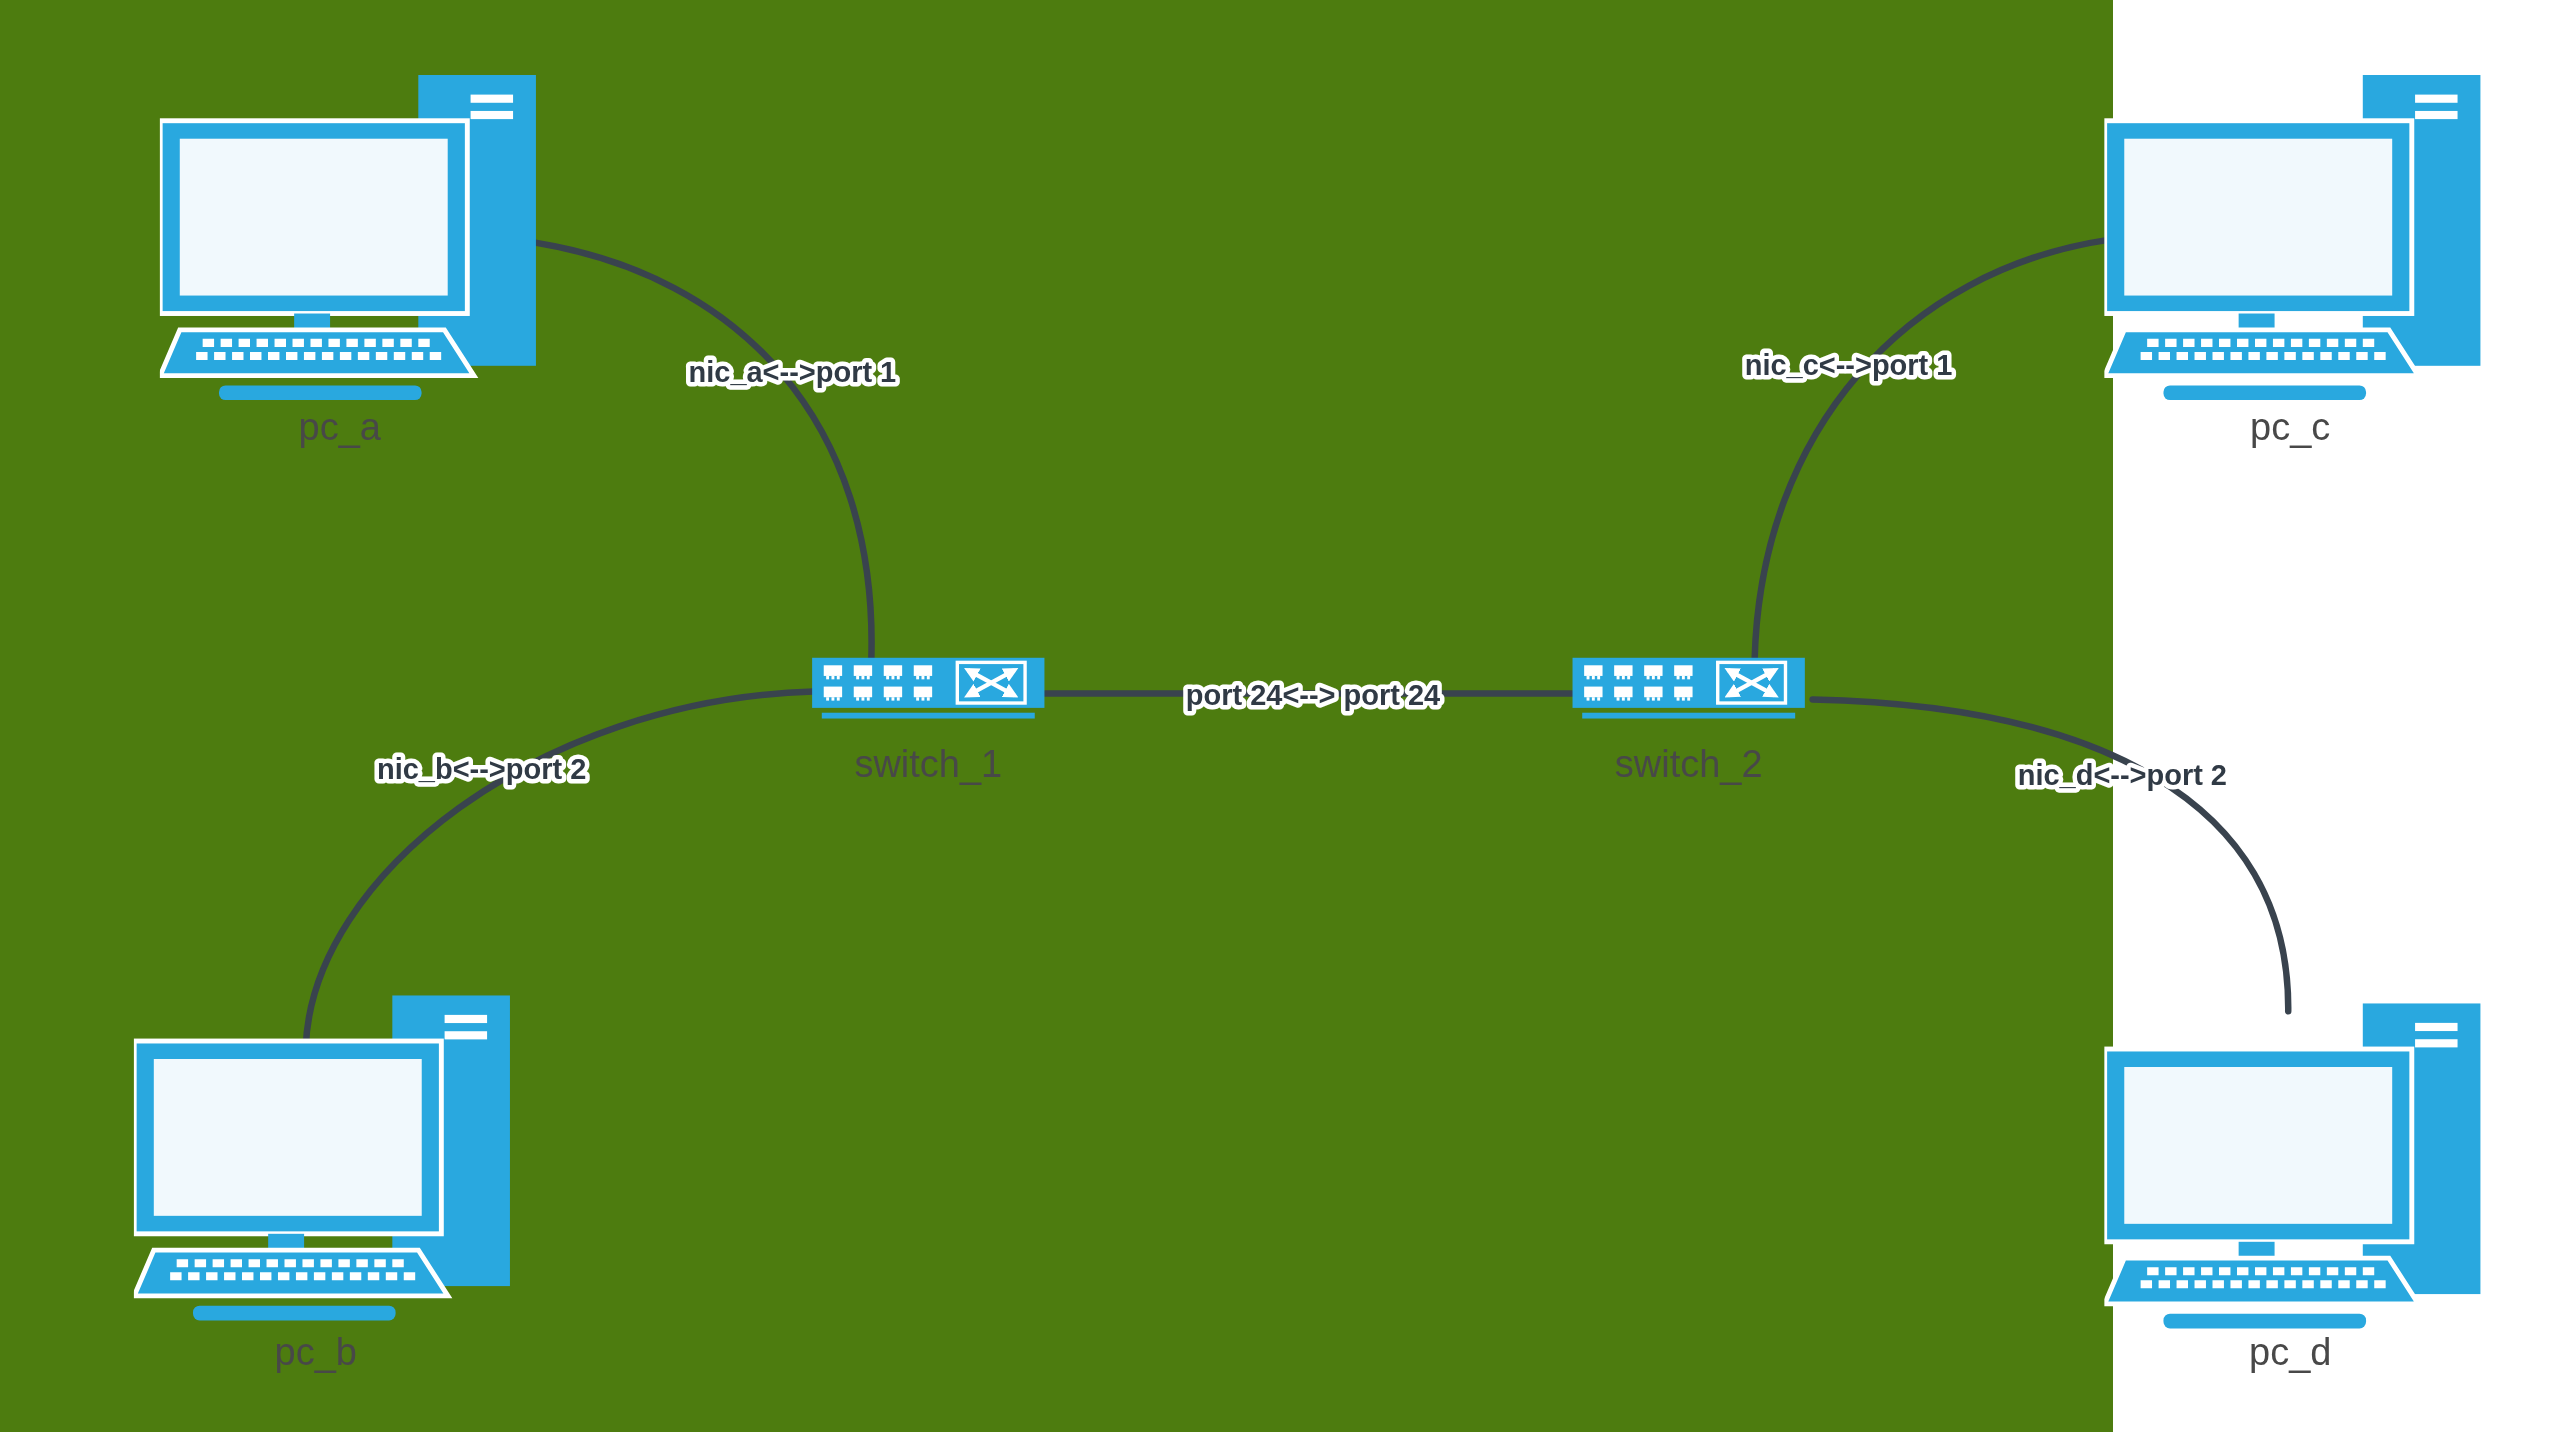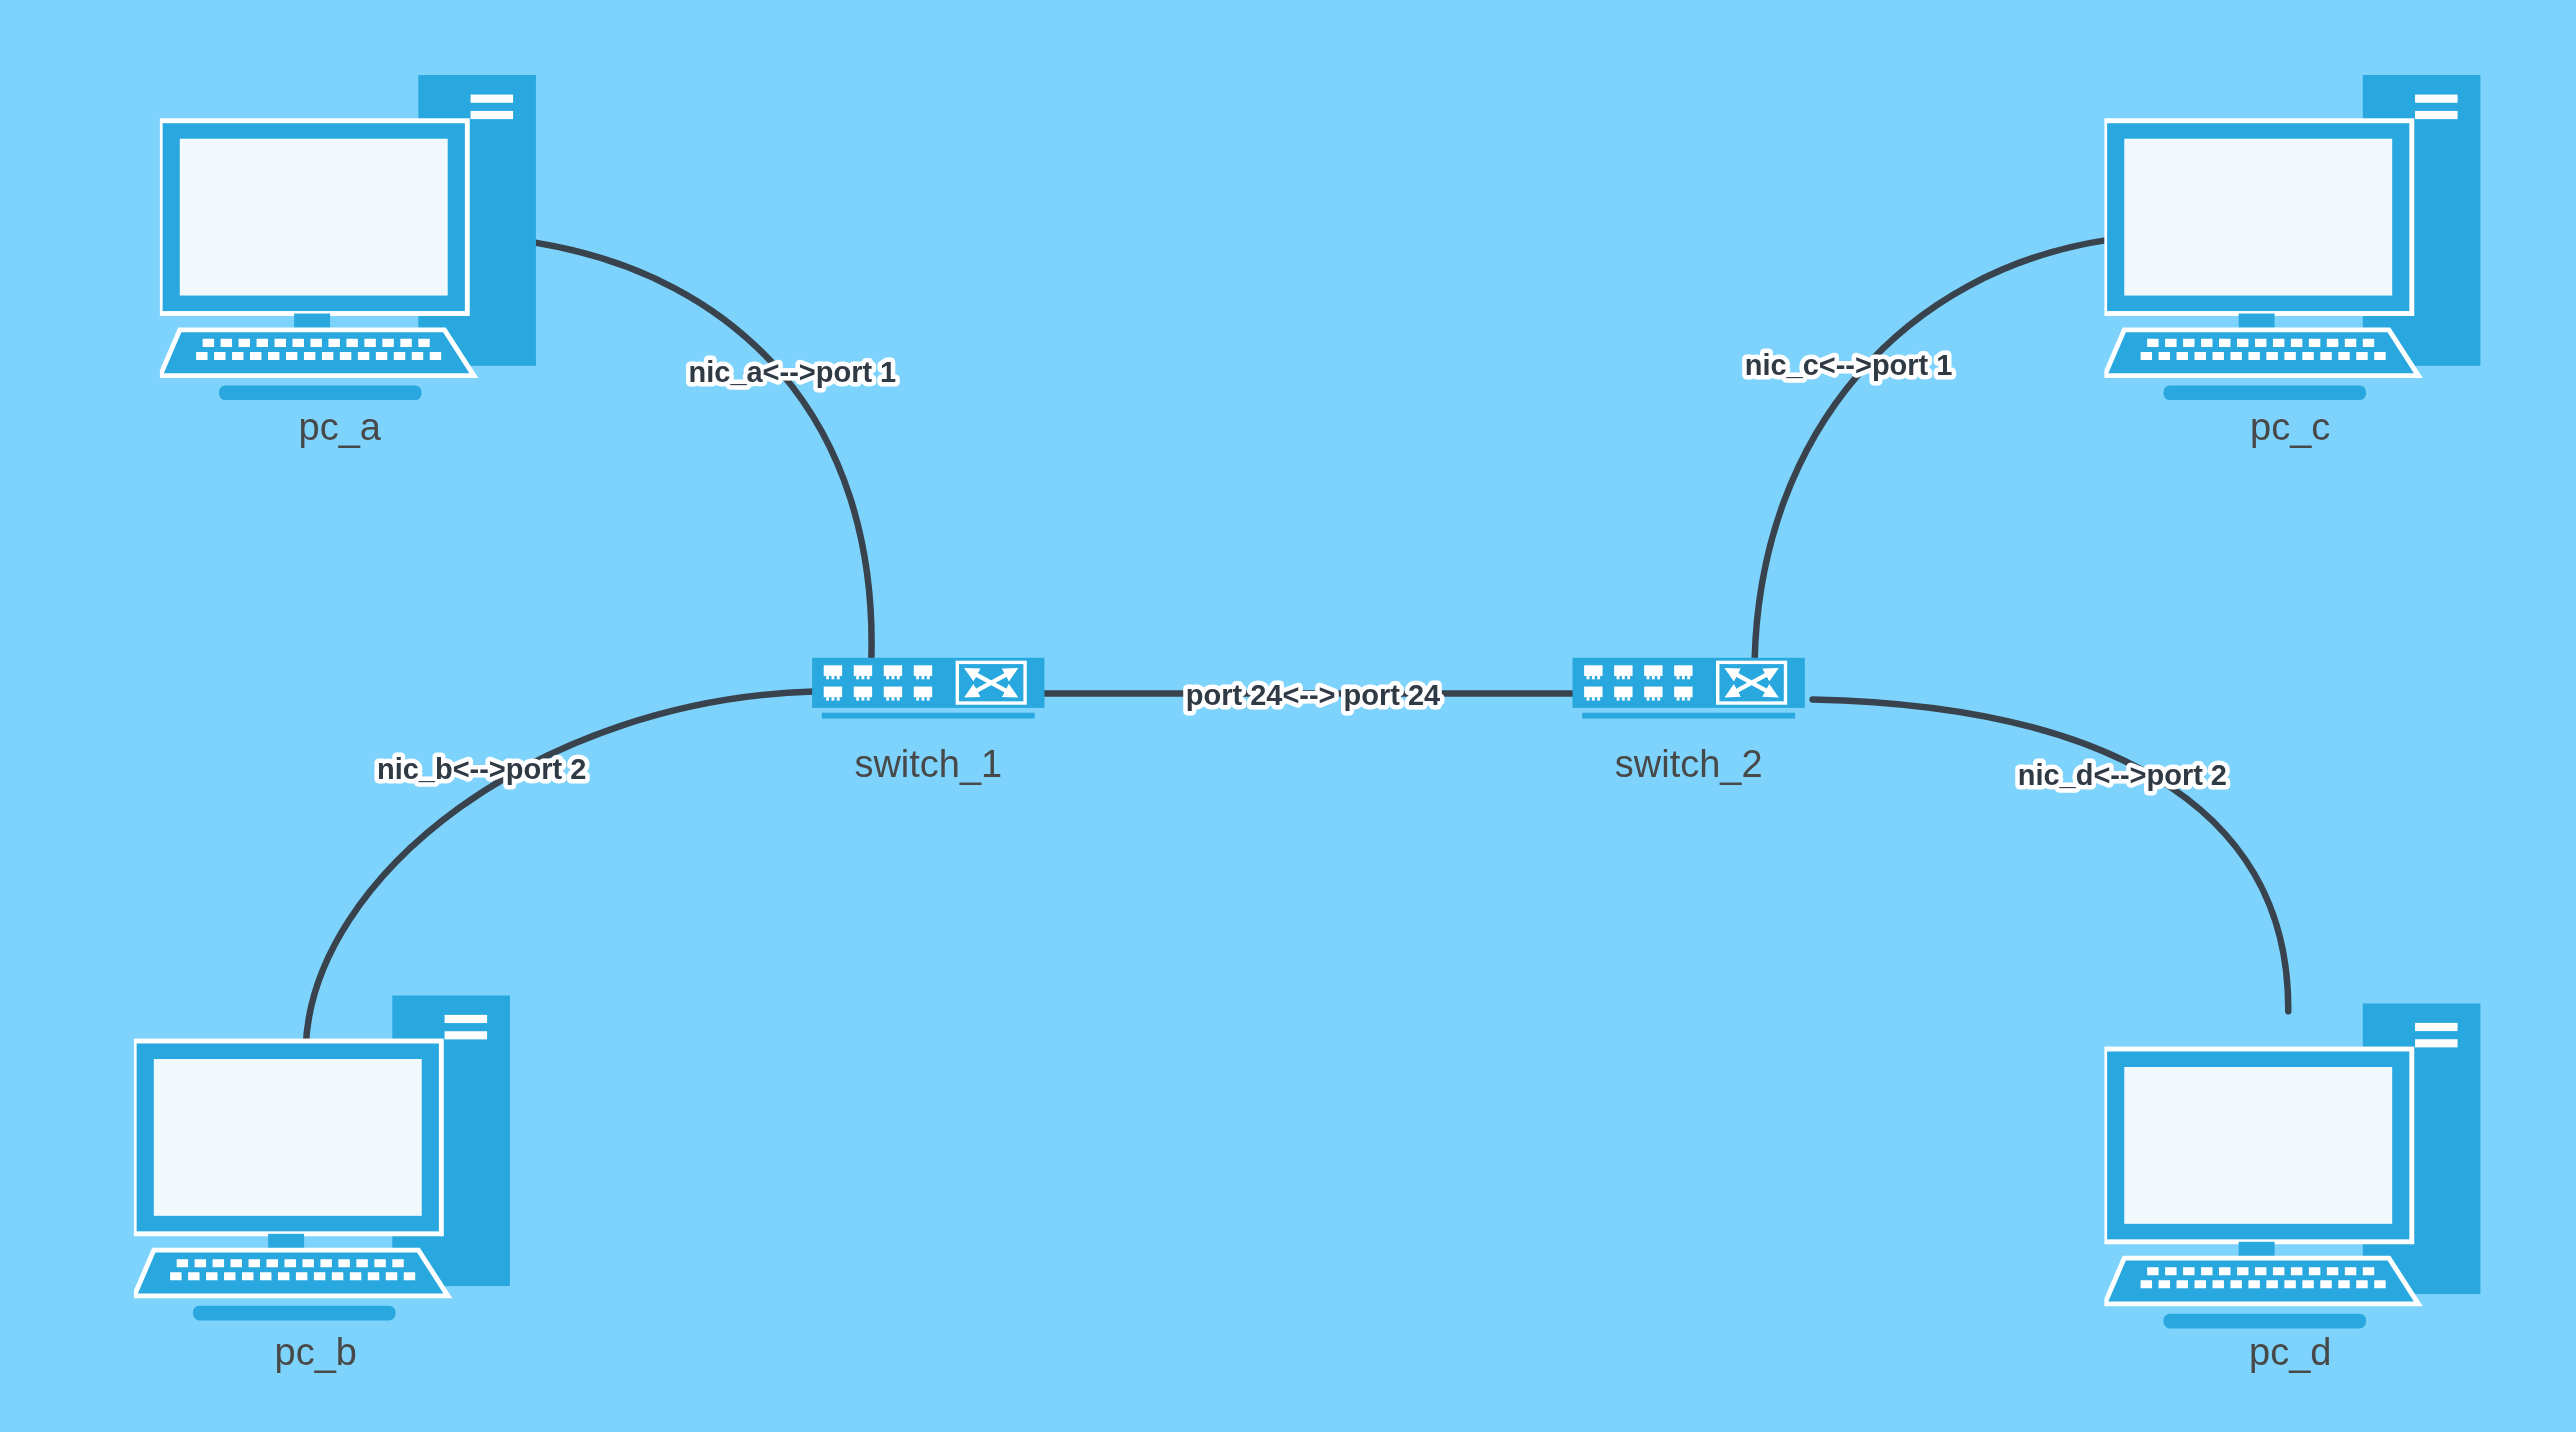--- a/index.html
+++ b/index.html
@@ -8,23 +8,23 @@
     background: #ffffff;
   }
   body {
     width: 2576px;
     height: 1433px;
     font-family: "Liberation Sans", sans-serif;
     overflow: hidden;
   }
   .canvas-wrap {
     position: relative;
-    width: 2576px;
+    width: 2113px;
     height: 1433px;
-    background: #7dd3fc;
+    background: #4d7c0f;
   }
   .blue  { fill: #29A8DF; }
   .screen { fill: #F1F9FD; }
   .edge {
     fill: none;
     stroke: #39434E;
     stroke-width: 6.5;
     stroke-linecap: round;
   }
   .edge-label {

